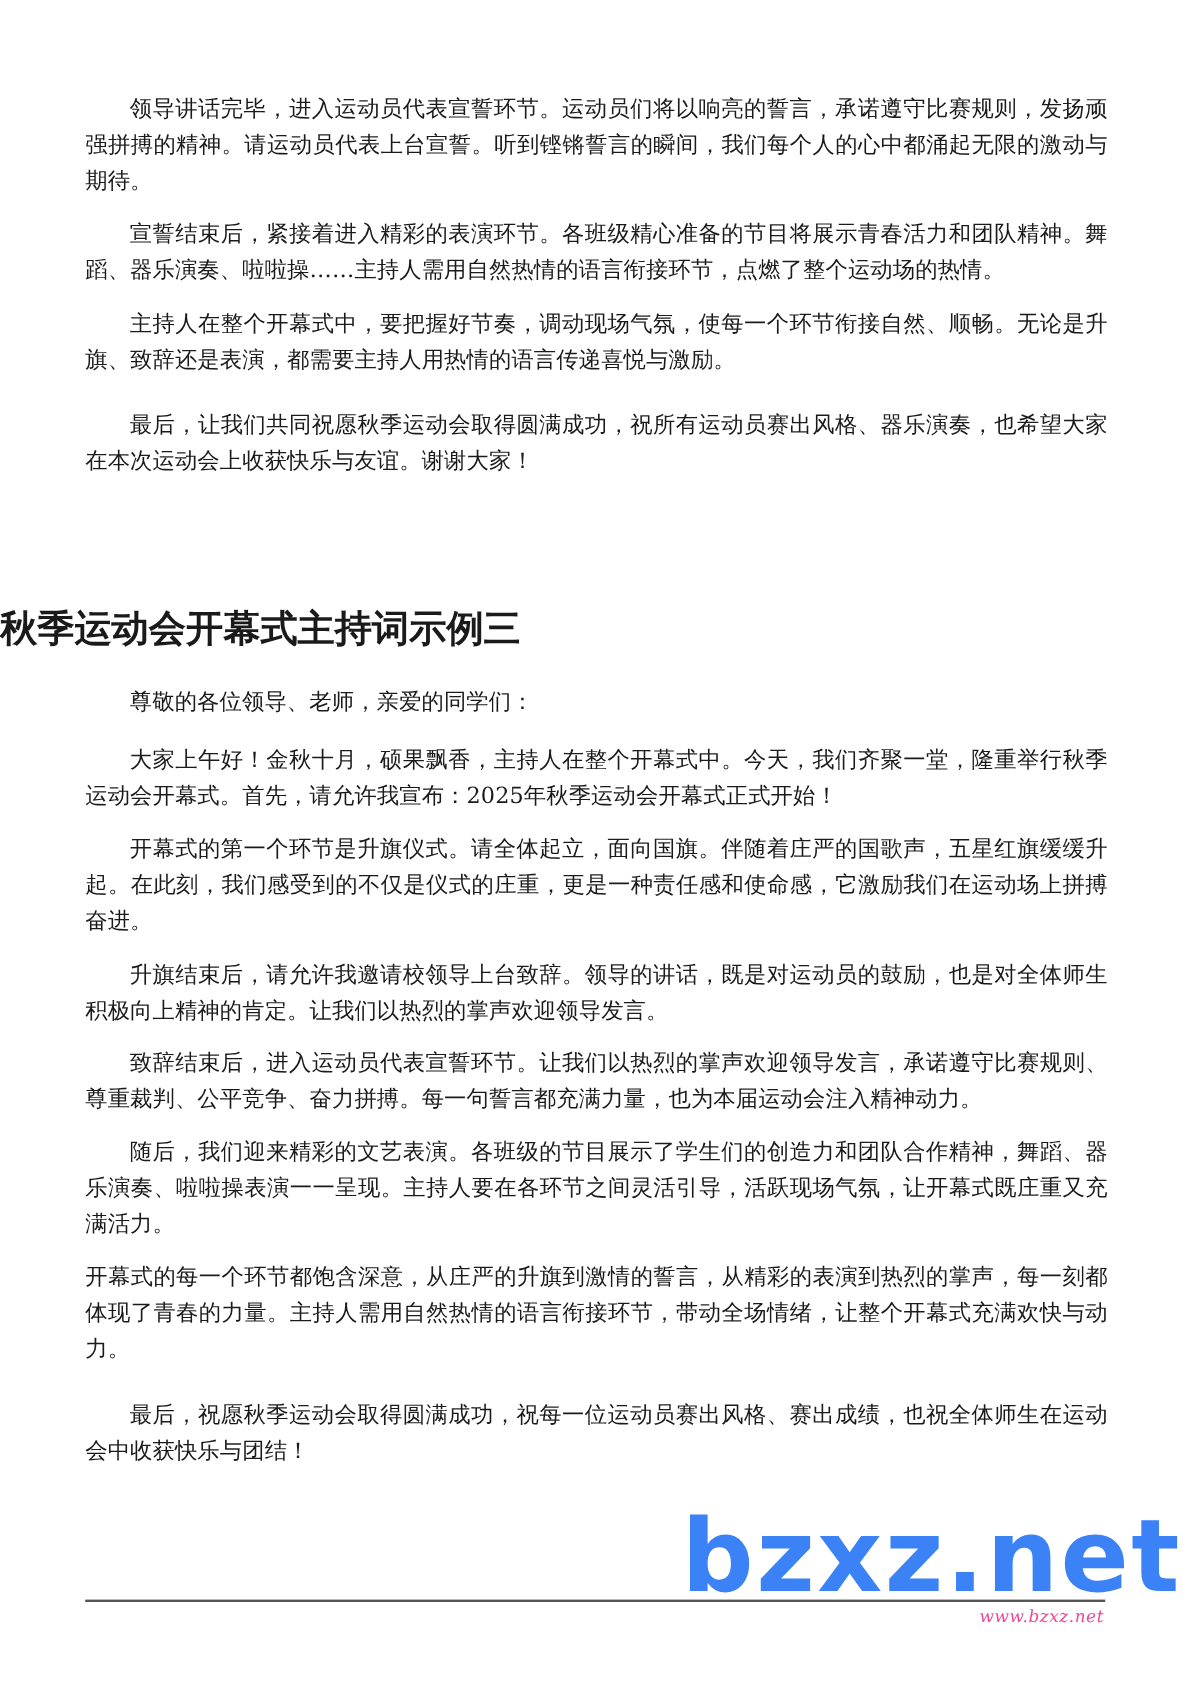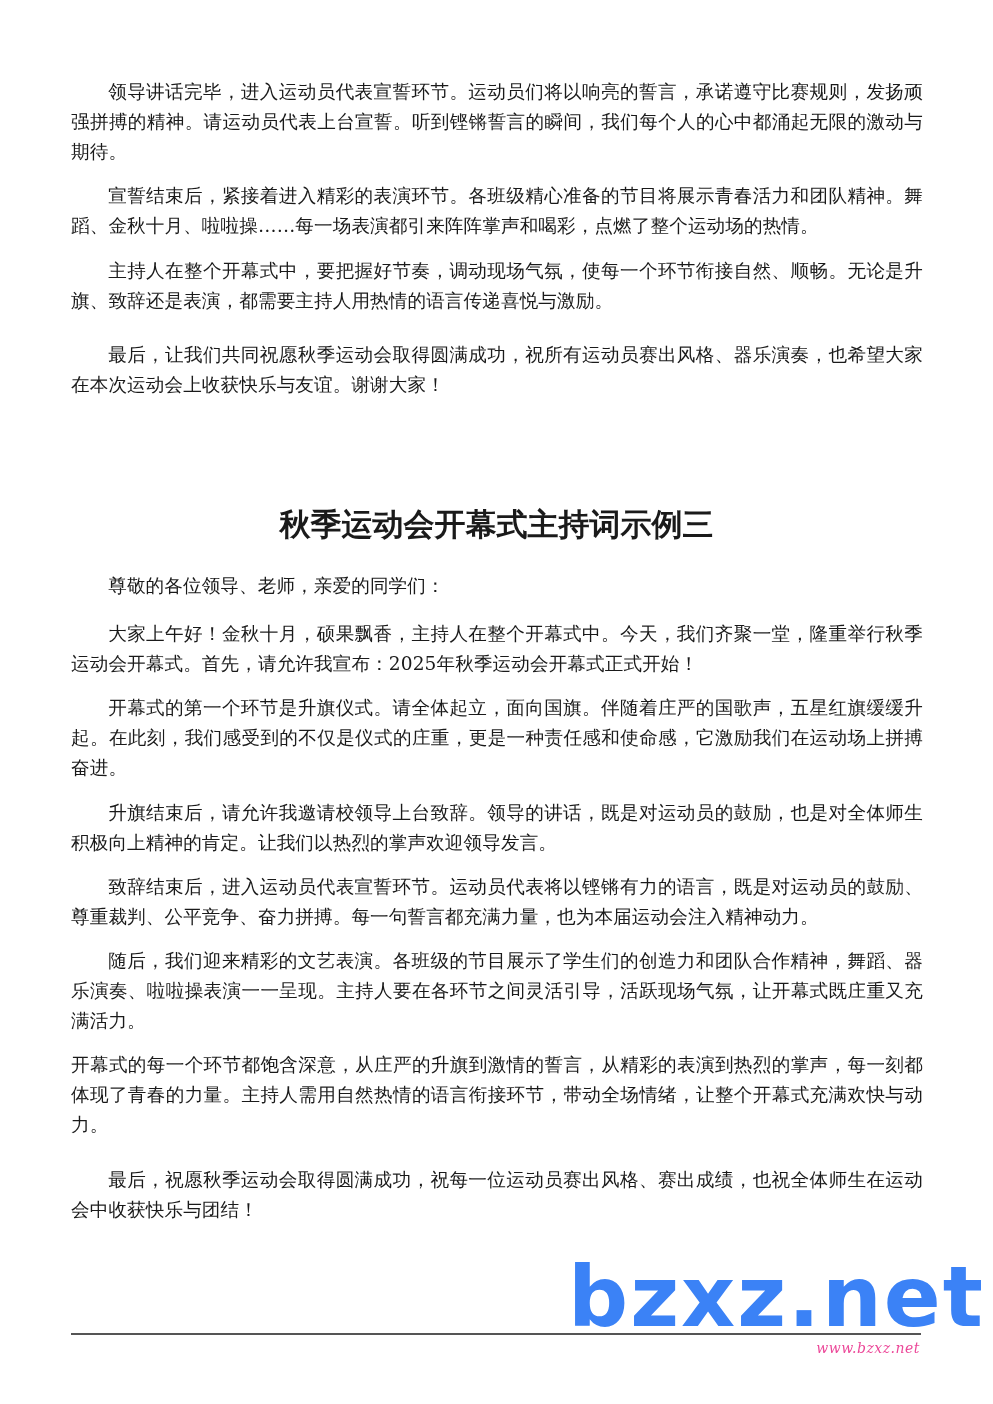--- a/index.html
+++ b/index.html
@@ -8,21 +8,21 @@
     .page { position: absolute; left: 0; top: 0; width: 993px; height: 1404px; }
     .para {
       position: absolute; left: 71px; width: 852px;
       font-size: 18.6px; line-height: 29.8px;
       text-align: justify; text-justify: inter-ideograph;
       letter-spacing: 0.1px;
     }
     .para.indent { text-indent: 2em; }
     .title {
       position: absolute; left: 0; width: 993px; top: 503px;
-      text-align: center;
+      text-align: left;
       font-family: "DejaVu Sans", "Liberation Sans", sans-serif;
       font-weight: bold; font-size: 31px; line-height: 42px; color: #1a1a1a;
     }
     .watermark {
       position: absolute; left: 568px; top: 1255px;
       font-family: "DejaVu Sans", "Liberation Sans", sans-serif;
       font-weight: bold; font-size: 84px; line-height: 84px;
       color: #3b82f6; letter-spacing: 2px;
     }
     .rule {
@@ -34,31 +34,31 @@
       font-family: "DejaVu Serif", "Liberation Serif", serif;
       font-style: italic; font-size: 14px; color: #ec4899; letter-spacing: 0.5px;
     }
   </style>
 </head>
 <body>
 
 <div class="page">
 
   <p class="para indent" style="top:77px;">领导讲话完毕，进入运动员代表宣誓环节。运动员们将以响亮的誓言，承诺遵守比赛规则，发扬顽强拼搏的精神。请运动员代表上台宣誓。听到铿锵誓言的瞬间，我们每个人的心中都涌起无限的激动与期待。</p>
-  <p class="para indent" style="top:181px;">宣誓结束后，紧接着进入精彩的表演环节。各班级精心准备的节目将展示青春活力和团队精神。舞蹈、金秋十月、啦啦操……每一场表演都引来阵阵掌声和喝彩，点燃了整个运动场的热情。</p>
+  <p class="para indent" style="top:181px;">宣誓结束后，紧接着进入精彩的表演环节。各班级精心准备的节目将展示青春活力和团队精神。舞蹈、器乐演奏、啦啦操……主持人需用自然热情的语言衔接环节，点燃了整个运动场的热情。</p>
   <p class="para indent" style="top:256px;">主持人在整个开幕式中，要把握好节奏，调动现场气氛，使每一个环节衔接自然、顺畅。无论是升旗、致辞还是表演，都需要主持人用热情的语言传递喜悦与激励。</p>
   <p class="para indent" style="top:340px;">最后，让我们共同祝愿秋季运动会取得圆满成功，祝所有运动员赛出风格、器乐演奏，也希望大家在本次运动会上收获快乐与友谊。谢谢大家！</p>
 
   <h1 class="title">秋季运动会开幕式主持词示例三</h1>
 
   <p class="para indent" style="top:571px;">尊敬的各位领导、老师，亲爱的同学们：</p>
   <p class="para indent" style="top:619px;">大家上午好！金秋十月，硕果飘香，主持人在整个开幕式中。今天，我们齐聚一堂，隆重举行秋季运动会开幕式。首先，请允许我宣布：2025年秋季运动会开幕式正式开始！</p>
   <p class="para indent" style="top:693px;">开幕式的第一个环节是升旗仪式。请全体起立，面向国旗。伴随着庄严的国歌声，五星红旗缓缓升起。在此刻，我们感受到的不仅是仪式的庄重，更是一种责任感和使命感，它激励我们在运动场上拼搏奋进。</p>
   <p class="para indent" style="top:798px;">升旗结束后，请允许我邀请校领导上台致辞。领导的讲话，既是对运动员的鼓励，也是对全体师生积极向上精神的肯定。让我们以热烈的掌声欢迎领导发言。</p>
-  <p class="para indent" style="top:872px;">致辞结束后，进入运动员代表宣誓环节。运动员代表将以铿锵有力的语言，既是对运动员的鼓励、尊重裁判、公平竞争、奋力拼搏。每一句誓言都充满力量，也为本届运动会注入精神动力。</p>
+  <p class="para indent" style="top:872px;">致辞结束后，进入运动员代表宣誓环节。让我们以热烈的掌声欢迎领导发言，承诺遵守比赛规则、尊重裁判、公平竞争、奋力拼搏。每一句誓言都充满力量，也为本届运动会注入精神动力。</p>
   <p class="para indent" style="top:946px;">随后，我们迎来精彩的文艺表演。各班级的节目展示了学生们的创造力和团队合作精神，舞蹈、器乐演奏、啦啦操表演一一呈现。主持人要在各环节之间灵活引导，活跃现场气氛，让开幕式既庄重又充满活力。</p>
   <p class="para" style="top:1050px;">开幕式的每一个环节都饱含深意，从庄严的升旗到激情的誓言，从精彩的表演到热烈的掌声，每一刻都体现了青春的力量。主持人需用自然热情的语言衔接环节，带动全场情绪，让整个开幕式充满欢快与动力。</p>
   <p class="para indent" style="top:1165px;">最后，祝愿秋季运动会取得圆满成功，祝每一位运动员赛出风格、赛出成绩，也祝全体师生在运动会中收获快乐与团结！</p>
 
   <div class="watermark">bzxz.net</div>
   <div class="rule"></div>
   <div class="footer-url">www.bzxz.net</div>
 
 </div>
 

